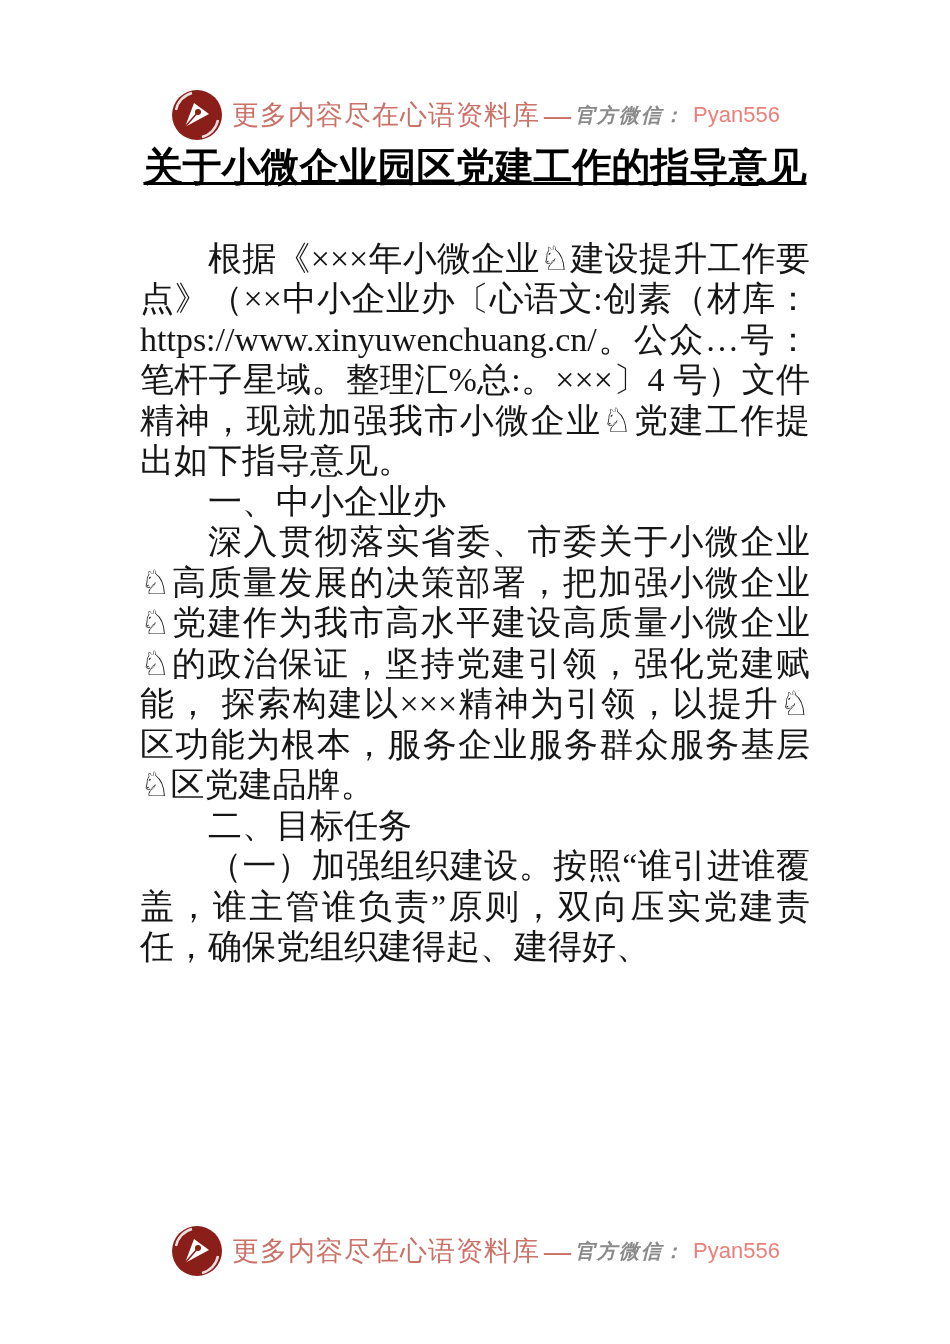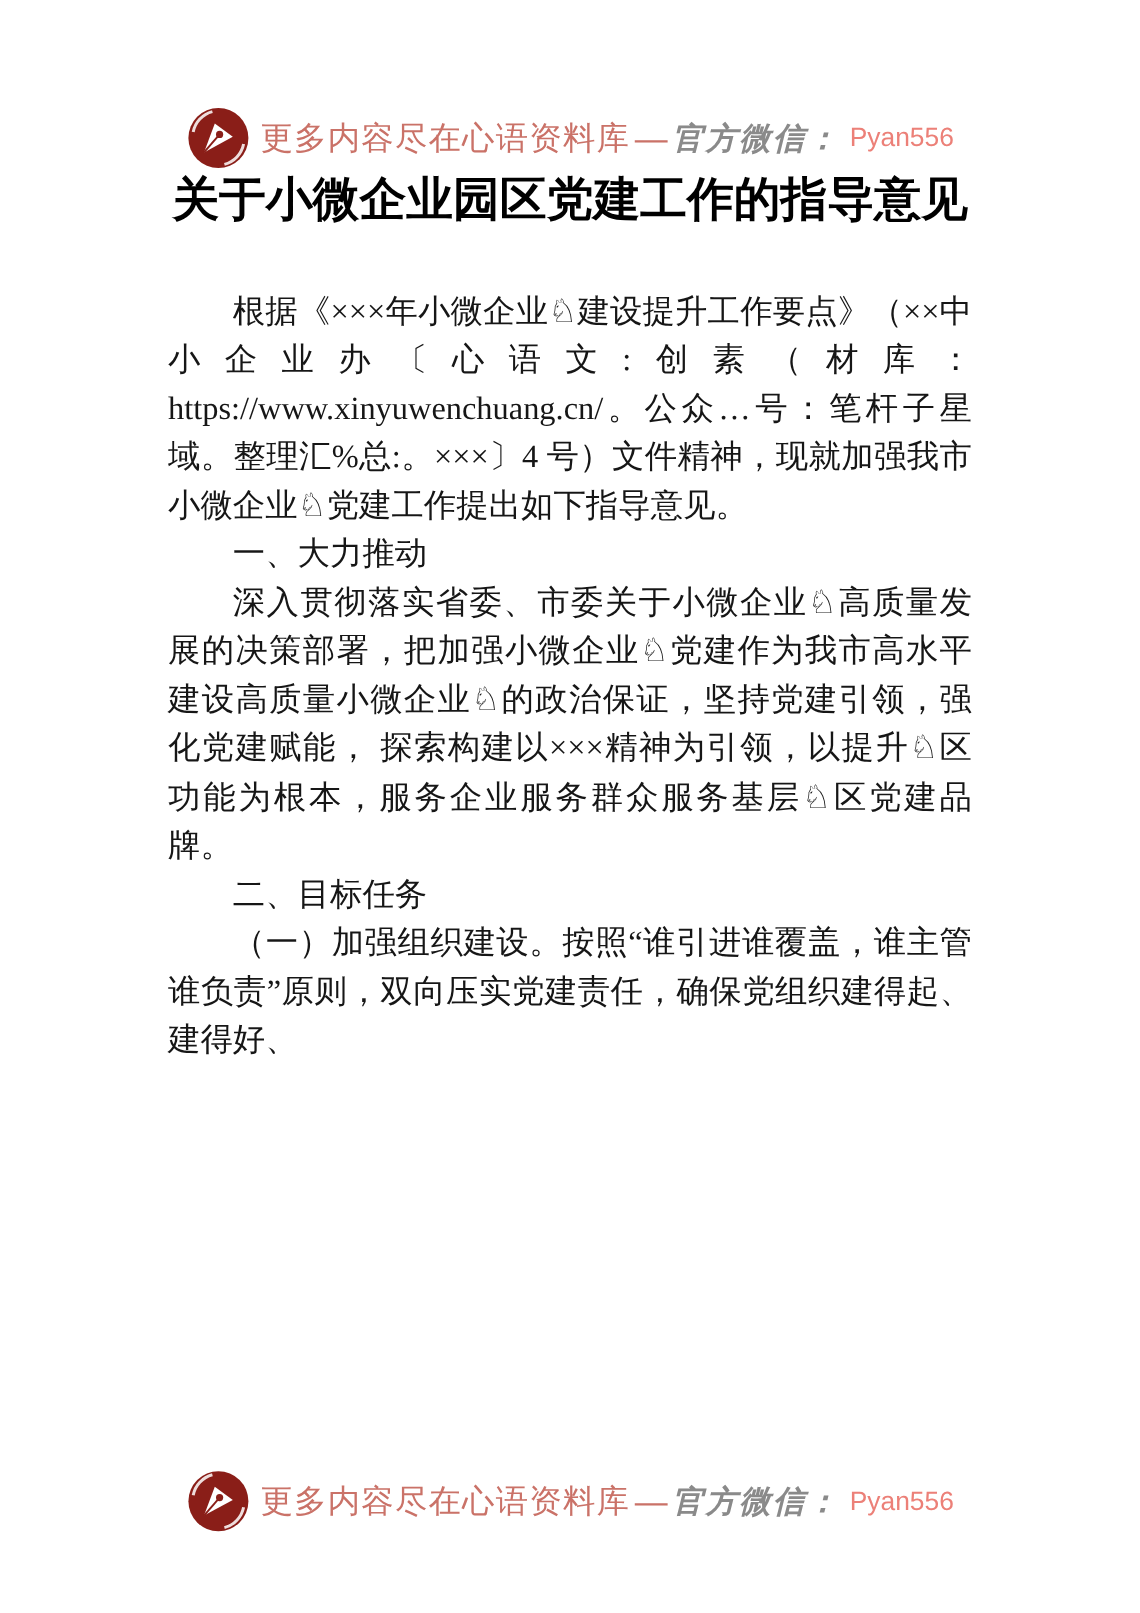--- a/index.html
+++ b/index.html
@@ -32,21 +32,21 @@
     font-size:27px;font-weight:normal;
     color:var(--brand-red);
     letter-spacing:1px;
   }
   .brand-dash{
     font-size:27px;font-weight:bold;
     color:var(--brand-red);
     margin:0 -4px;
   }
   .wechat-label{
-    font-size:26px;
+    font-size:20px;
     color:var(--label-gray);
     font-style:italic;
     font-weight:bold;
     letter-spacing:2px;
     text-align:right;
   }
   .wechat-id{
     font-size:22px;
     color:var(--wechat-id-pink);
     font-family:"Liberation Sans","DejaVu Sans",sans-serif;
@@ -54,26 +54,27 @@
   .doc-title{
     margin:46px auto 0 auto;
     padding-top:96px; 
     width:820px;
     text-align:center;
     font-size:39px;
     font-weight:bold;
     color:#000;
     letter-spacing:0px;
     line-height:1.3;
+    text-decoration:underline;
   }
   .doc-body{
     width:670px;
     margin:46px auto 0 auto;
     color:var(--text-black);
-    font-size:27px;
+    font-size:34px;
     line-height:40.5px;
     text-align:justify;
   }
   .doc-body p{
     margin:0;
     text-indent:2em;
   }
   .doc-body p.heading{
     text-indent:2em;
   }
@@ -97,21 +98,21 @@
     <span class="brand-text">更多内容尽在心语资料库</span>
     <span class="brand-dash">—</span>
     <span class="wechat-label">官方微信：</span>
     <span class="wechat-id">Pyan556</span>
   </div>
 
   <h1 class="doc-title">关于小微企业园区党建工作的指导意见</h1>
 
   <div class="doc-body">
       <p class="para body">根据《×××年小微企业♘建设提升工作要点》（××中小企业办〔心语文:创素（材库：https://www.xinyuwenchuang.cn/。公众…号：笔杆子星域。整理汇%总:。×××〕4 号）文件精神，现就加强我市小微企业♘党建工作提出如下指导意见。</p>
-      <p class="para heading">一、大力推动</p>
+      <p class="para heading">一、中小企业办</p>
       <p class="para body">深入贯彻落实省委、市委关于小微企业♘高质量发展的决策部署，把加强小微企业♘党建作为我市高水平建设高质量小微企业♘的政治保证，坚持党建引领，强化党建赋能， 探索构建以×××精神为引领，以提升♘区功能为根本，服务企业服务群众服务基层♘区党建品牌。</p>
       <p class="para heading">二、目标任务</p>
       <p class="para body">（一）加强组织建设。按照“谁引进谁覆盖，谁主管谁负责”原则，双向压实党建责任，确保党组织建得起、建得好、</p>
     </div>
 
   <div class="brand-bar footer">
     <span class="logo">
       <svg viewBox="0 0 54 54" width="54" height="54" aria-hidden="true">
         <circle cx="27" cy="27" r="25" fill="#8a1e18"></circle>
         <path d="M6 22 A22 22 0 0 1 22 5" stroke="#ffffff" stroke-width="2.5" fill="none" opacity="0.85"></path>

